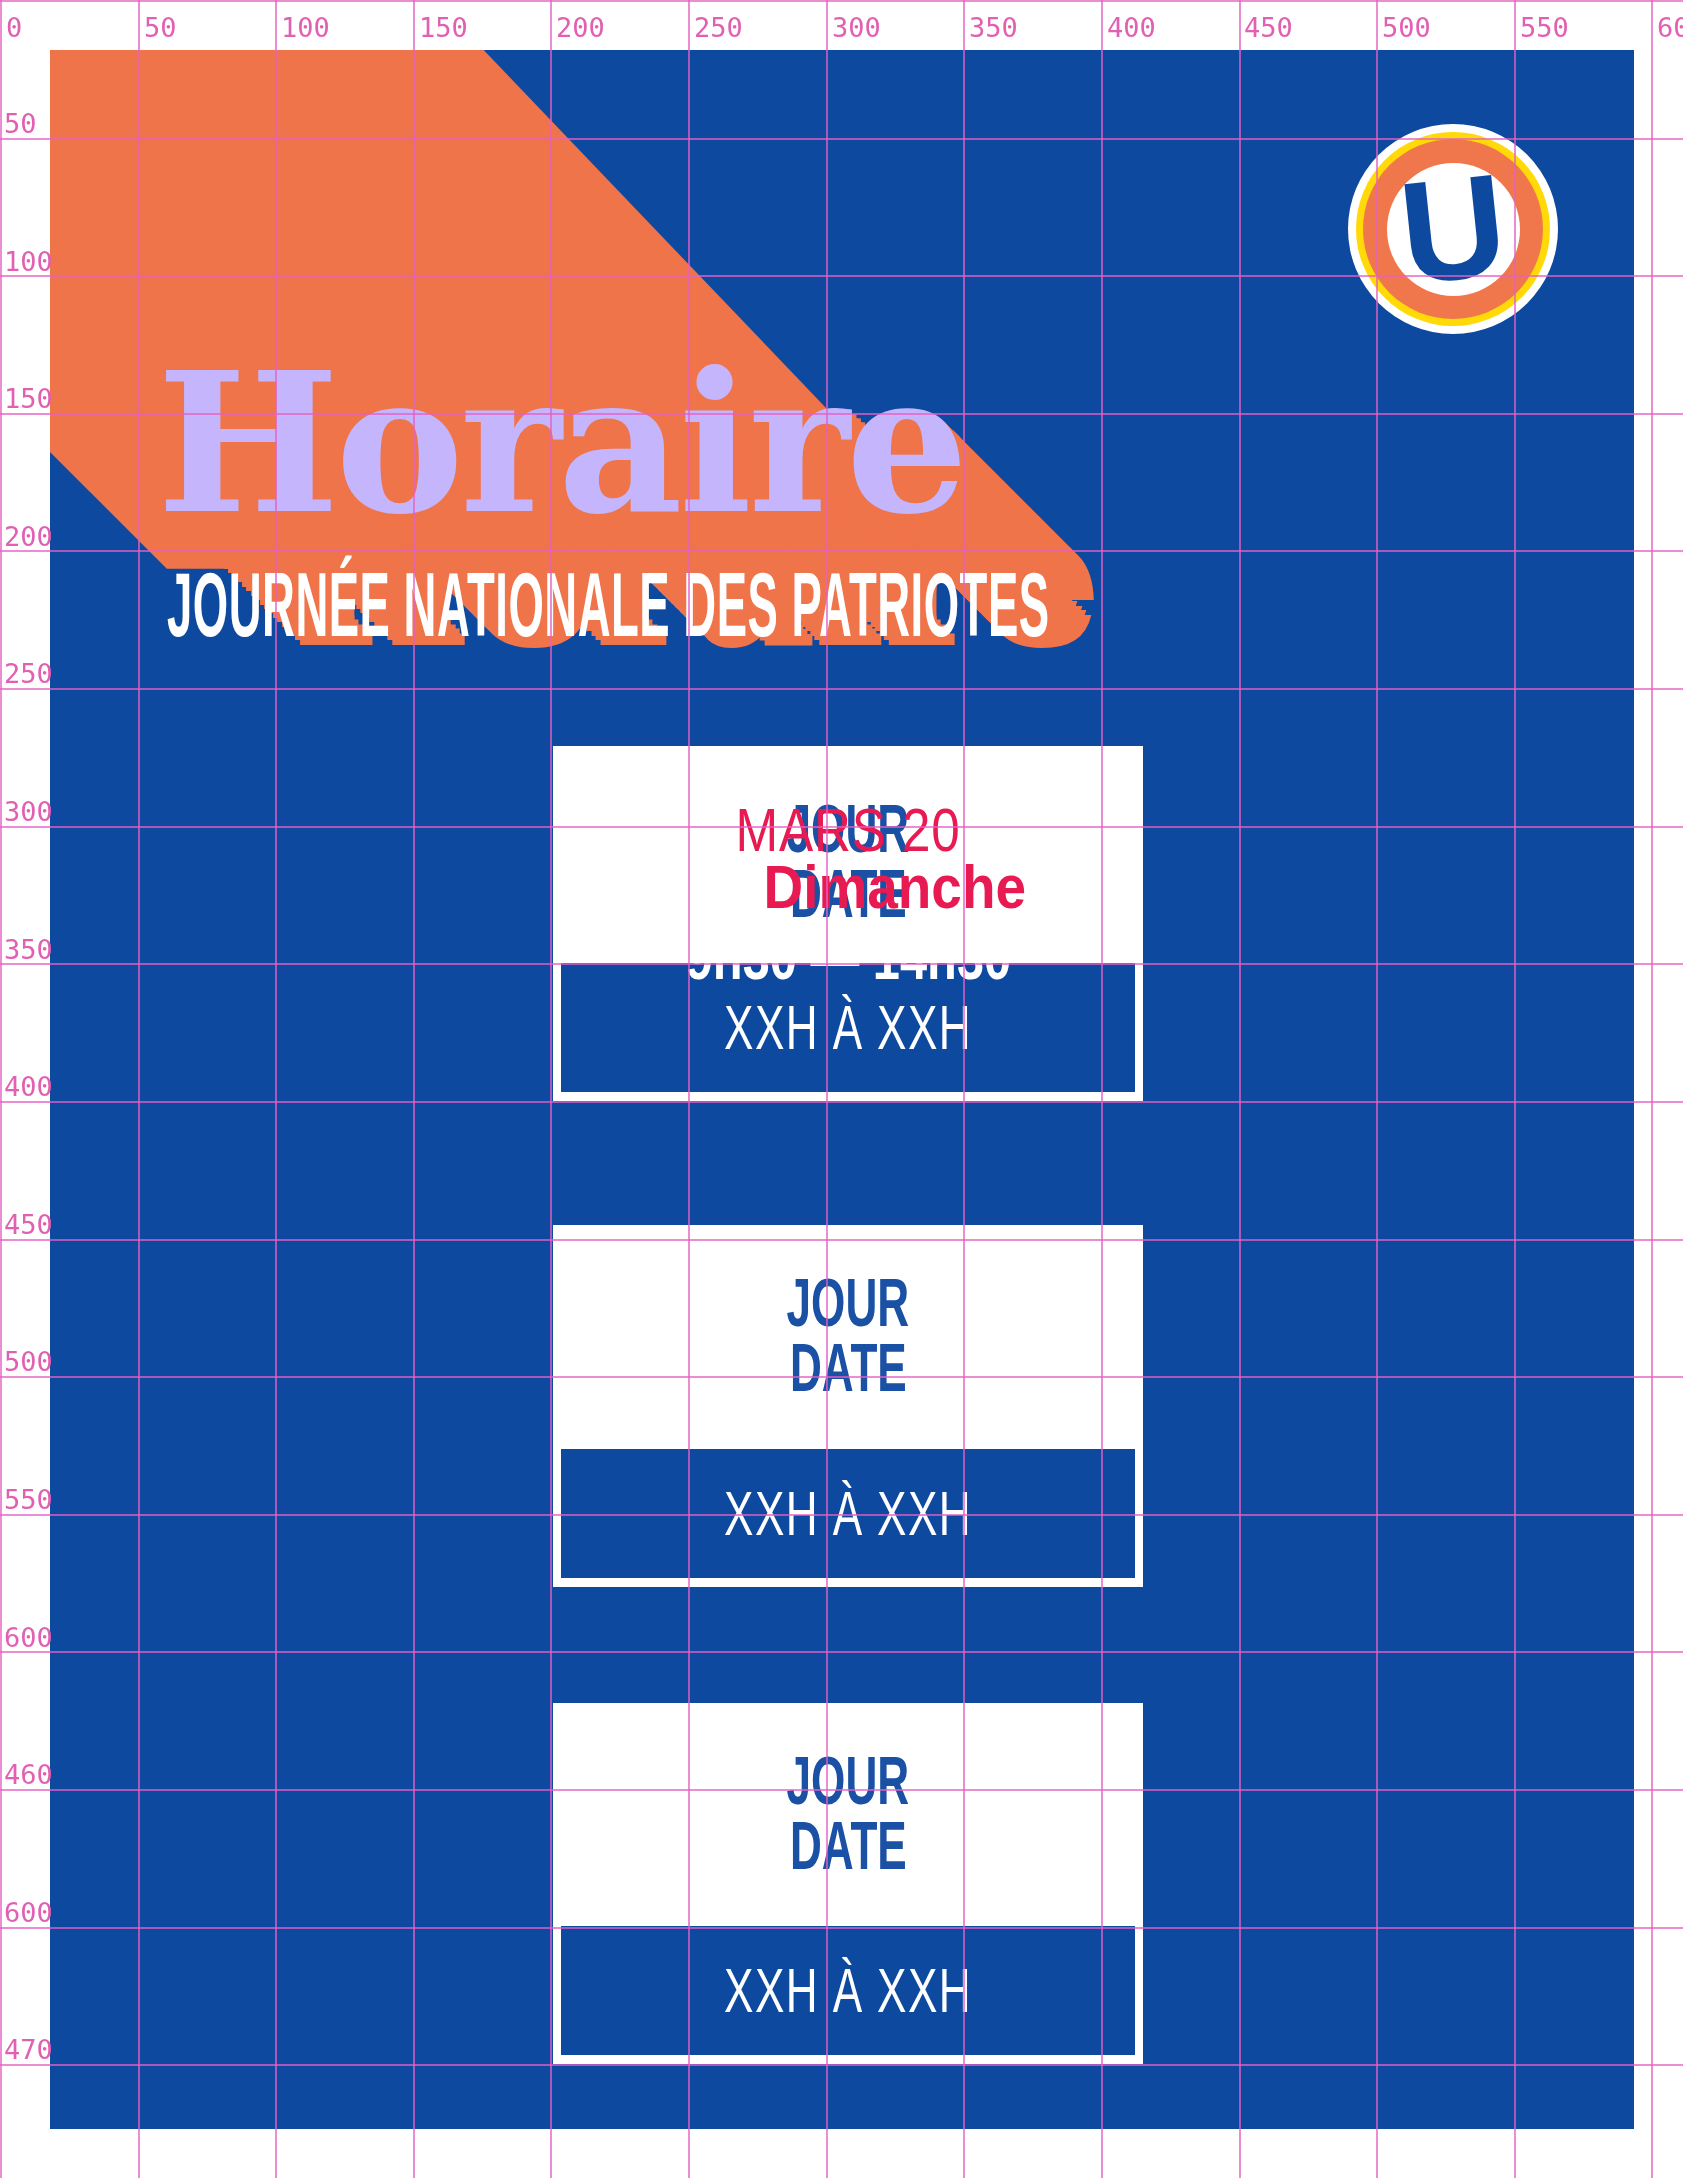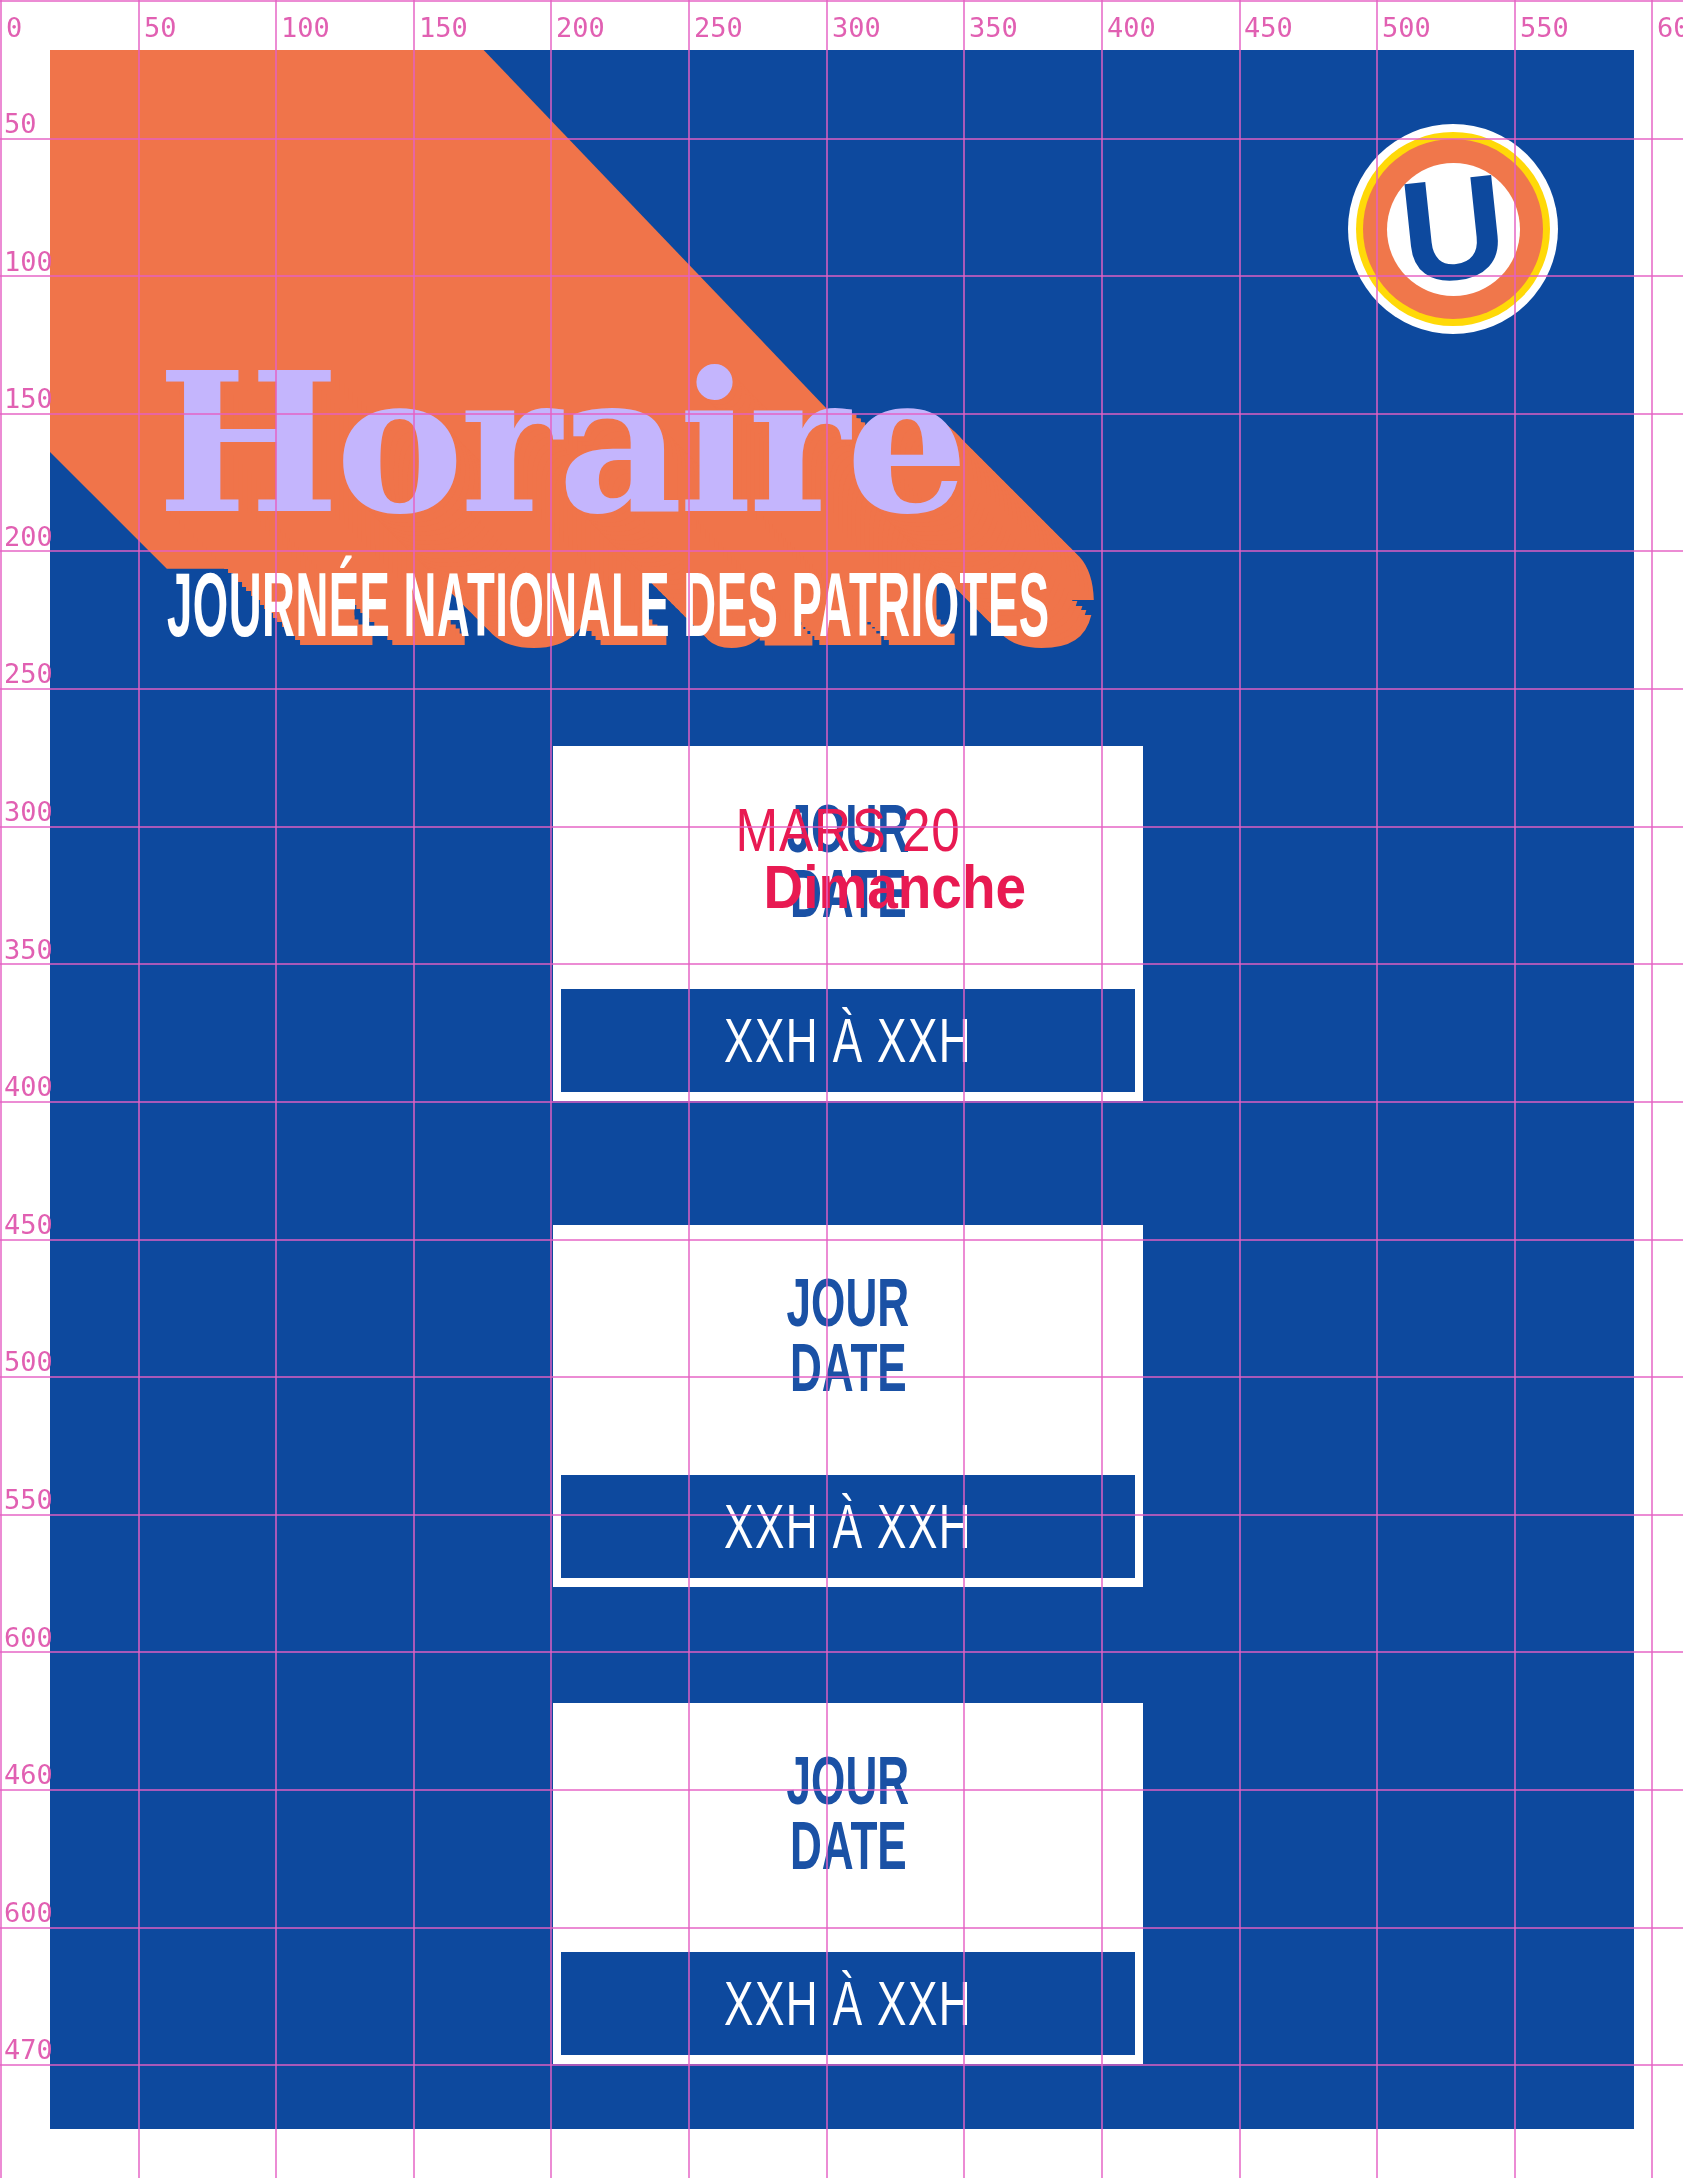--- a/index.html
+++ b/index.html
@@ -43,21 +43,21 @@
   .card.c1{top:696px;height:355px;}
   .card.c2{top:1175px;height:362px;}
   .card.c3{top:1653px;height:361px;}
   .daydate{
     position:absolute;left:0;top:45px;width:100%;text-align:center;
     color:#1A51A5;font-weight:bold;font-size:69px;line-height:65px;z-index:1;
   }
   .card.c1 .daydate{top:50px;}
   .daydate .cond{display:inline-block;transform:scaleX(0.64);transform-origin:center;white-space:nowrap;}
   .timebox{
-    position:absolute;left:8px;right:8px;bottom:9px;height:103px;background:#0D499E;
+    position:absolute;left:8px;right:8px;bottom:9px;height:129px;background:#0D499E;
     display:flex;align-items:center;justify-content:center;z-index:2;
   }
   .timebox .cond{
     display:inline-block;transform:scaleX(0.70);transform-origin:center;
     color:#ffffff;font-weight:400;font-size:63px;line-height:1;letter-spacing:2px;white-space:nowrap;
   }
   .overlay-line{position:absolute;left:0;width:100%;text-align:center;color:#E81A52;line-height:1;z-index:4;}
   .overlay-monthday{top:54px;font-size:61px;font-weight:400;}
   .overlay-monthday .cond{display:inline-block;transform:scaleX(0.84);transform-origin:center;white-space:nowrap;letter-spacing:1px;}
   .overlay-weekday{top:111px;font-size:61px;font-weight:bold;margin-left:47px;}

